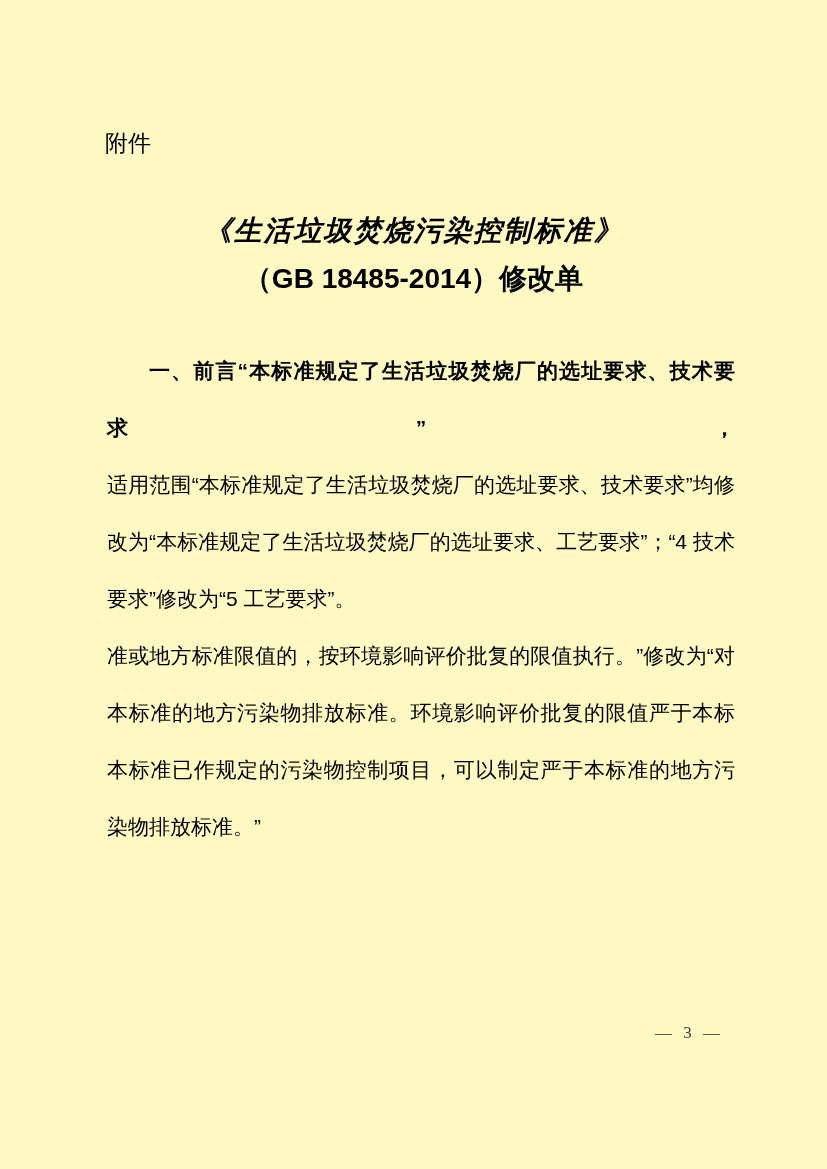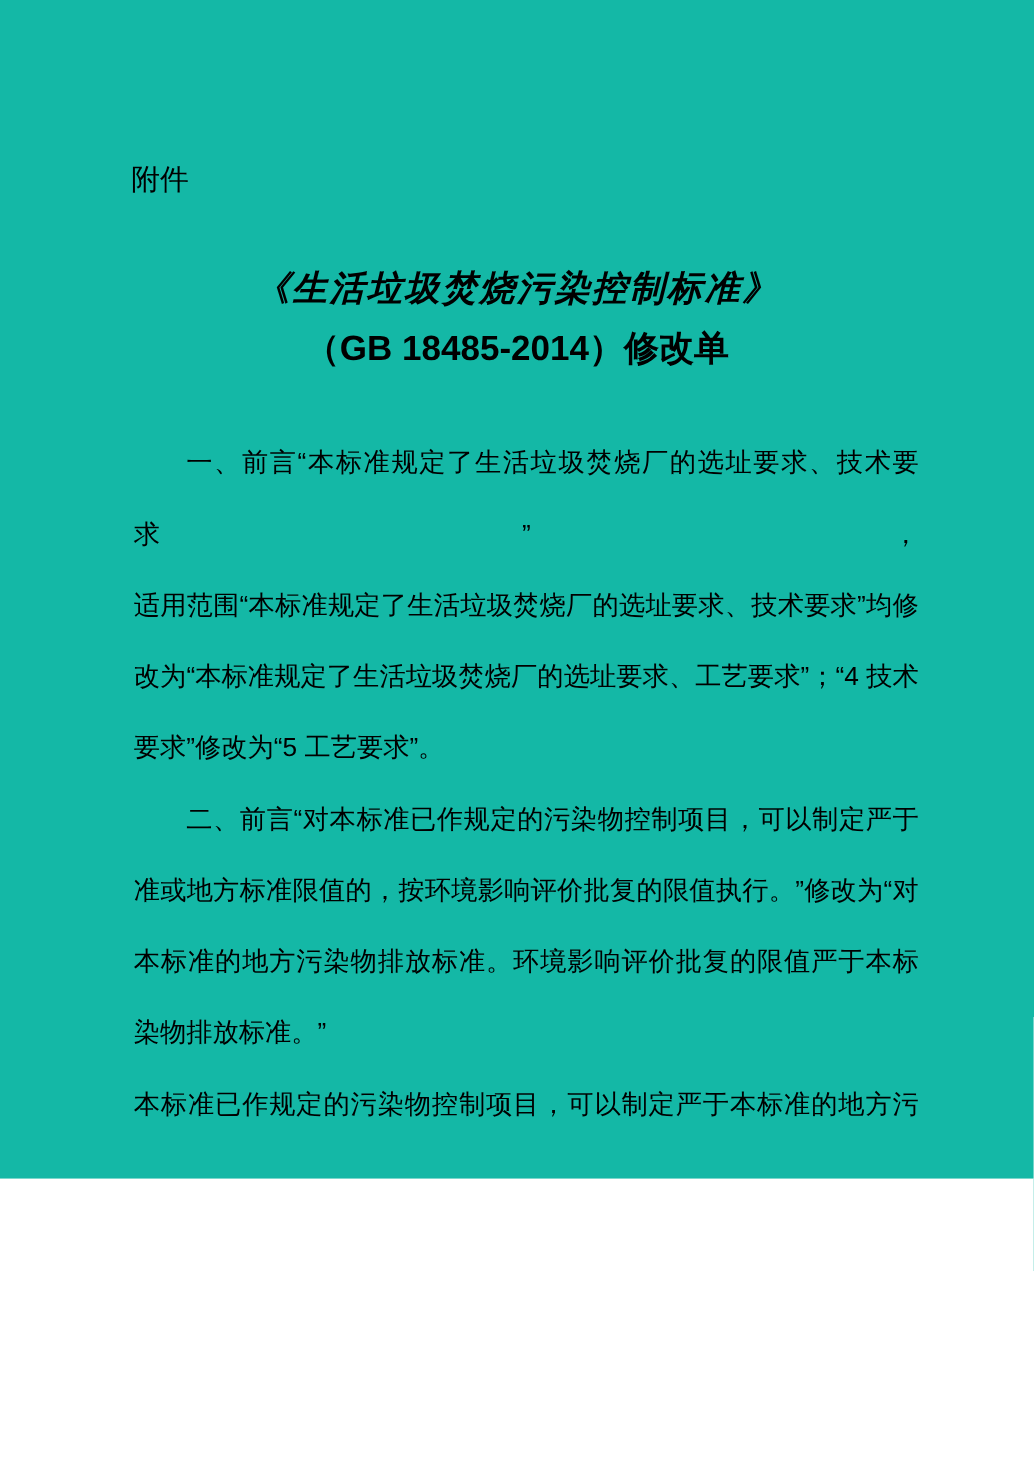--- a/index.html
+++ b/index.html
@@ -3,22 +3,22 @@
 <meta charset="utf-8">
 <style>
   html, body {
     margin: 0;
     padding: 0;
     background: #ffffff;
   }
   .page {
     position: relative;
     width: 827px;
-    height: 943px;
-    background: #14b8a6;
+    height: 1169px;
+    background: #fef9c3;
     overflow: hidden;
     color: #000000;
     font-family: "Liberation Sans", "DejaVu Sans", sans-serif;
   }
   .attachment-label {
     position: absolute;
     left: 105px;
     top: 128px;
     font-size: 23px;
     line-height: 30px;
@@ -42,20 +42,21 @@
     width: 628px;
     font-size: 21px;
     line-height: 57px;
   }
   .body-text .line {
     text-align: justify;
     text-align-last: justify;
   }
   .body-text .line.first {
     text-indent: 2em;
+    font-weight: bold;
   }
   .body-text .line.plast {
     text-align-last: left;
   }
   .page-number {
     position: absolute;
     right: 107px;
     top: 1022px;
     font-size: 17px;
     line-height: 22px;
@@ -79,25 +80,24 @@
   <div class="body-text">
 
     <div class="para">
       <div class="line first">一、前言“本标准规定了生活垃圾焚烧厂的选址要求、技术要求”，</div>
       <div class="line">适用范围“本标准规定了生活垃圾焚烧厂的选址要求、技术要求”均修</div>
       <div class="line">改为“本标准规定了生活垃圾焚烧厂的选址要求、工艺要求”；“4 技术</div>
       <div class="line plast">要求”修改为“5 工艺要求”。</div>
     </div>
 
     <div class="para">
-      <div class="line first">二、前言“对本标准已作规定的污染物控制项目，可以制定严于</div>
       <div class="line">准或地方标准限值的，按环境影响评价批复的限值执行。”修改为“对</div>
       <div class="line">本标准的地方污染物排放标准。环境影响评价批复的限值严于本标</div>
+      <div class="line">本标准已作规定的污染物控制项目，可以制定严于本标准的地方污</div>
       <div class="line plast">染物排放标准。”</div>
-      <div class="line">本标准已作规定的污染物控制项目，可以制定严于本标准的地方污</div>
     </div>
 
 
   </div>
 
   <div class="page-number">— 3 —</div>
 
 </div>
 
 </body></html>

